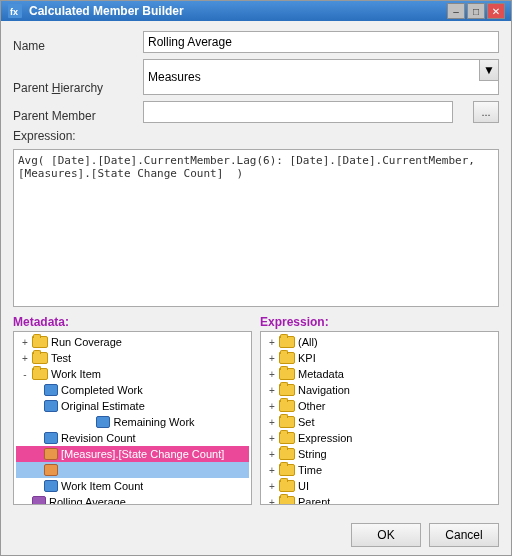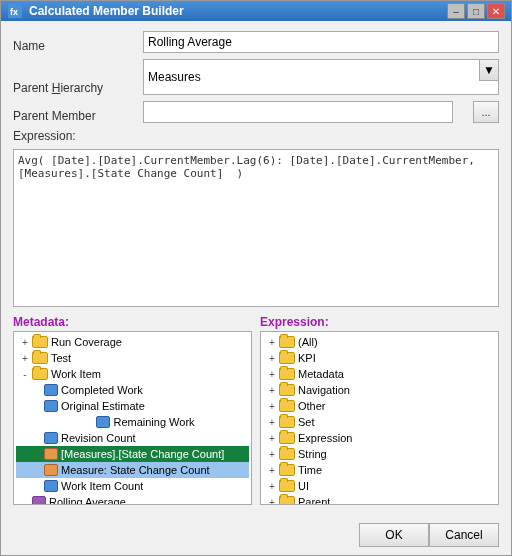--- a/index.html
+++ b/index.html
@@ -191,21 +191,21 @@
     }
 
     .tree-item {
       display: flex;
       align-items: center;
       padding: 1px 2px;
       cursor: pointer;
       white-space: nowrap;
     }
 
-    .tree-item.selected { background: #15803d; color: white; }
+    .tree-item.selected { background: #ec4899; color: white; }
     .tree-item.selected2 { background: #99c4f0; color: #000; }
 
     .expander {
       width: 14px;
       height: 14px;
       display: flex;
       align-items: center;
       justify-content: center;
       font-size: 10px;
       color: #555;
@@ -271,20 +271,21 @@
     .tree-item-text {
       overflow: hidden;
       text-overflow: ellipsis;
       font-size: 11px;
     }
 
     .footer {
       display: flex;
       justify-content: flex-end;
       padding: 8px 12px;
+      gap: 8px;
       flex-shrink: 0;
     }
 
     .footer-btn {
       width: 70px;
       height: 24px;
       border: 1px solid #aaa;
       background: linear-gradient(to bottom, #f8f8f8, #e0e0e0);
       font-size: 12px;
       cursor: pointer;
@@ -414,21 +415,20 @@
 
             <div class="tree-item selected" style="padding-left:14px;">
               <div class="expander"></div>
               <div class="measure-icon"></div>
               <span class="tree-item-text">[Measures].[State Change Count]</span>
             </div>
 
             <div class="tree-item selected2" style="padding-left:14px;">
               <div class="expander"></div>
               <div class="measure-icon"></div>
-              <span class="tree-item-text">Measure: State Change Count</span>
             </div>
 
             <div class="tree-item" style="padding-left:14px;">
               <div class="expander"></div>
               <div class="member-icon"></div>
               <span class="tree-item-text">Work Item Count</span>
             </div>
 
             <div class="tree-item">
               <div class="expander"></div>

